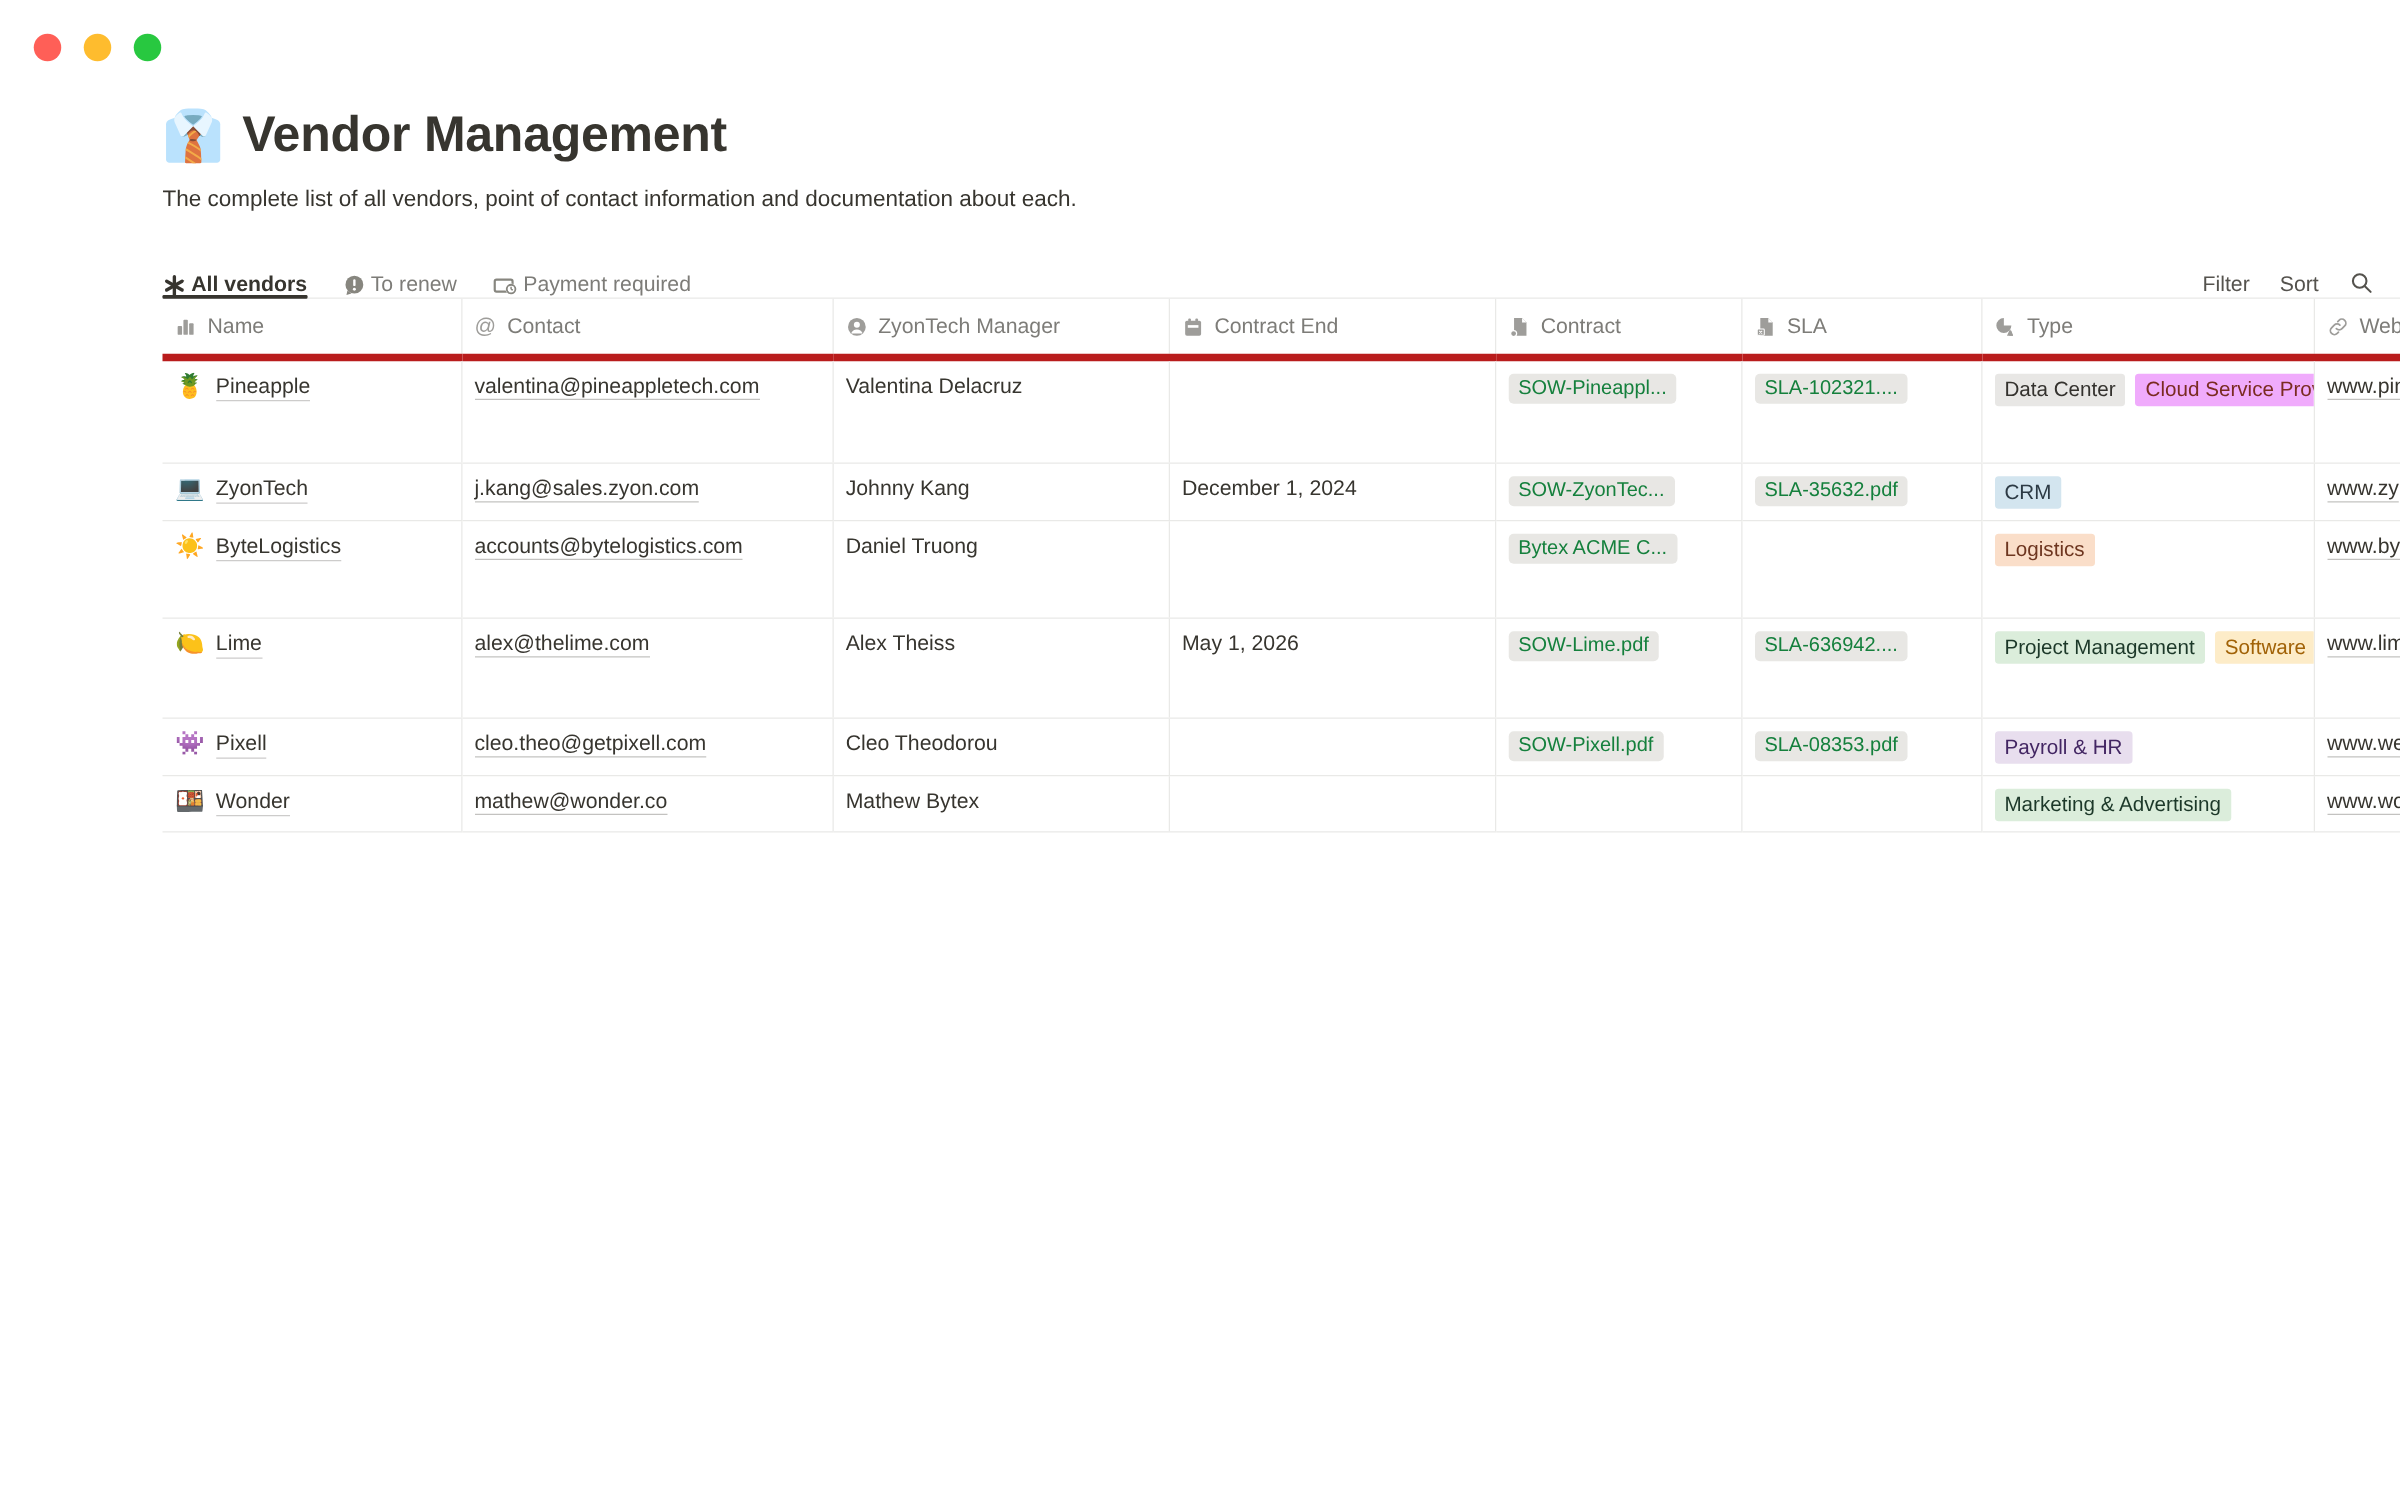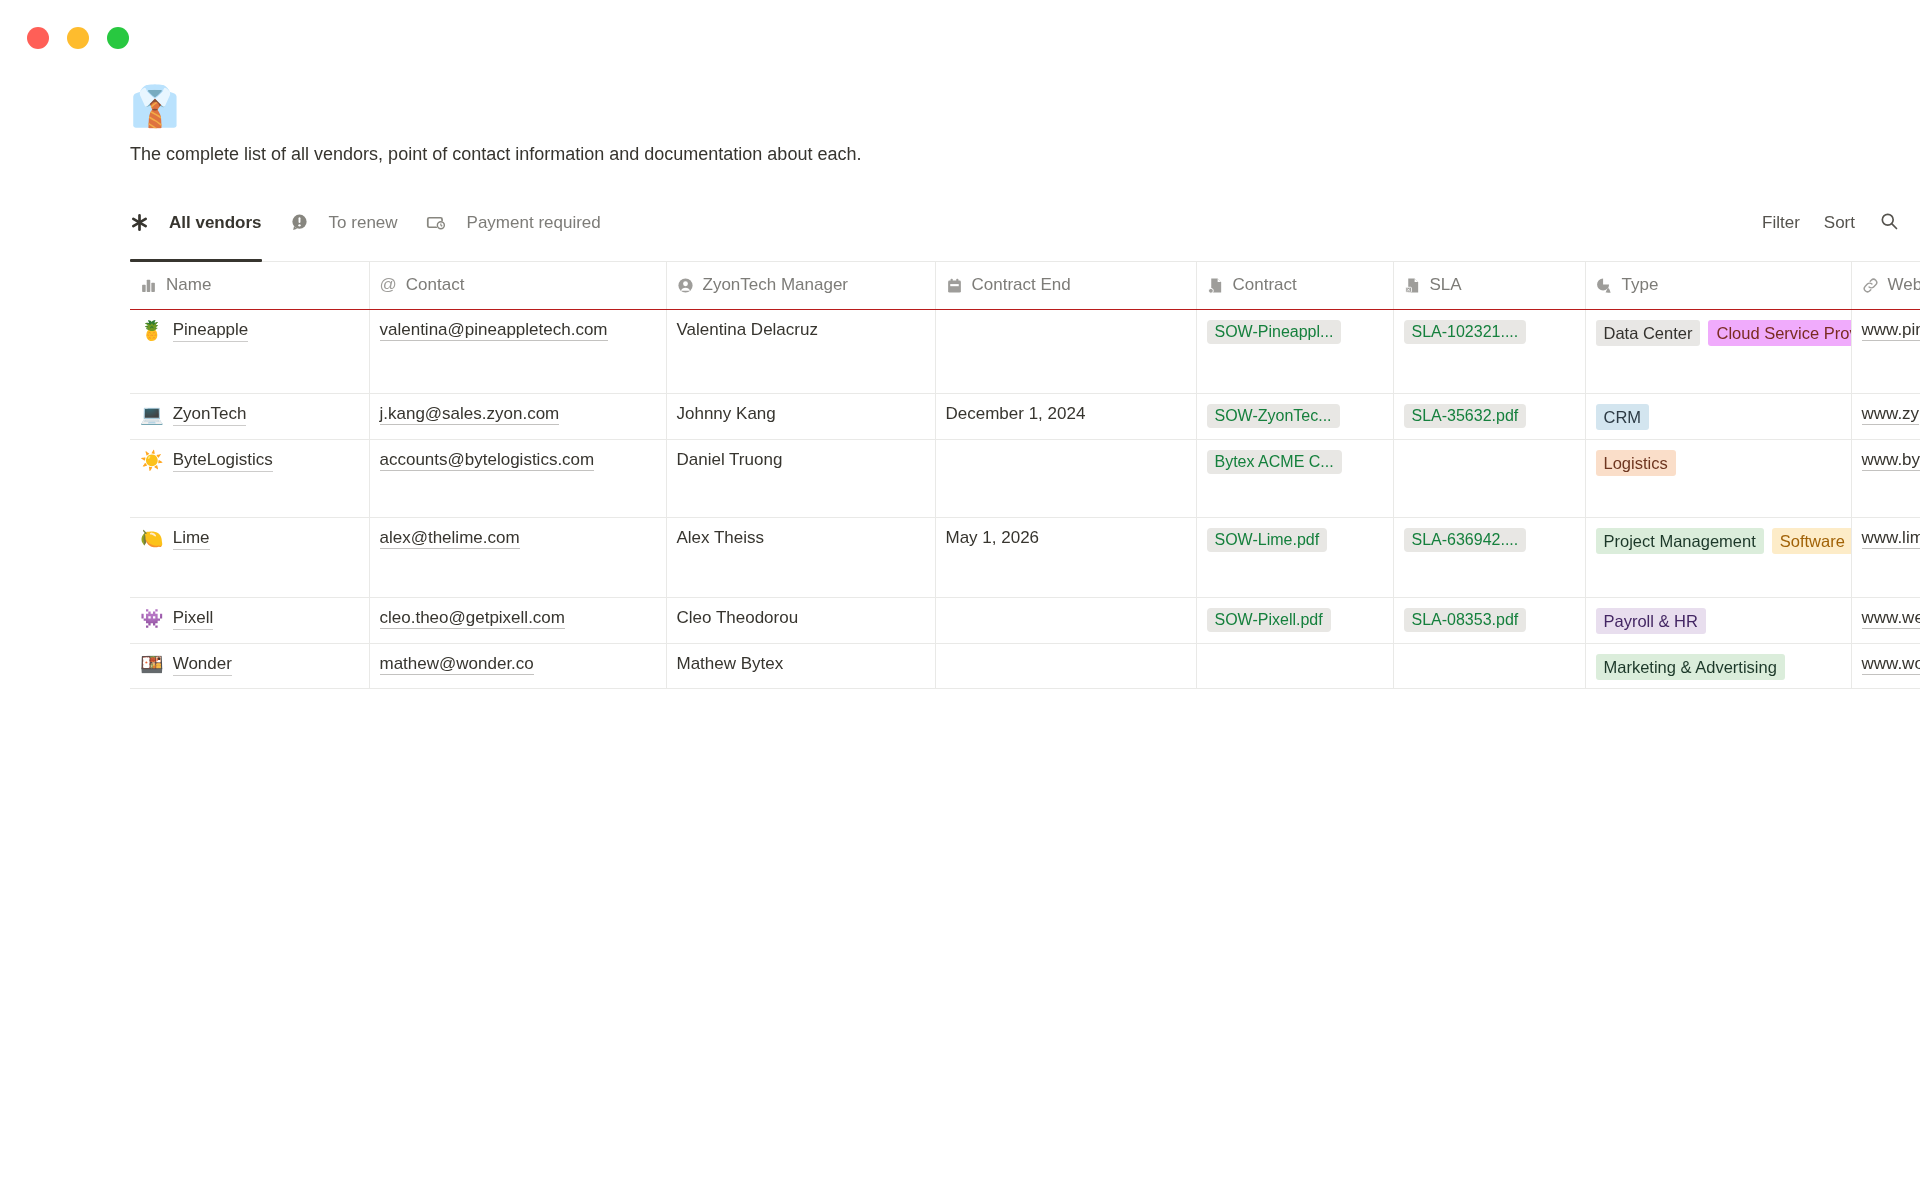--- a/index.html
+++ b/index.html
@@ -13,39 +13,39 @@
   
   .page { position:absolute; top:86px; left:130px; width:2030px; }
   .title-row { display:flex; align-items:center; gap:14px; }
   .title-emoji { font-size:40px; line-height:1; }
   .page-title { font-size:40px; font-weight:700; letter-spacing:-0.2px; color:#37352F; }
   .page-desc { margin-top:18px; font-size:18px; color:#37352F; }
 
   
   .toolbar { position:relative; margin-top:40px; width:2021px; border-bottom:1px solid #E9E9E7; }
   .tabs { display:flex; gap:28px; align-items:center; }
-  .tab { position:relative; display:flex; align-items:flex-start; gap:20px; padding:8px 0 28px 0;
+  .tab { position:relative; display:flex; align-items:flex-end; gap:4px; padding:8px 0 0 0;
          font-size:17px; color:#7D7C78; background:none; border:none; cursor:pointer;
          font-family:inherit; }
   .tab.active { color:#37352F; font-weight:600; }
   .tab.active::after { content:""; position:absolute; left:0; right:0; bottom:-1px;
          height:3px; background:#37352F; border-radius:1px; }
   .tab .ticon { display:inline-flex; }
   .view-controls { position:absolute; right:252px; top:6px; display:flex; align-items:center; gap:24px; }
   .vc-btn { font-size:17px; color:#55534E; background:none; border:none; cursor:pointer; font-family:inherit; }
   .vc-icon-btn { background:none; border:none; cursor:pointer; display:flex; padding:0; }
 
   
   table { table-layout:fixed; width:2021px; border-collapse:collapse; }
   col.c0{width:239px} col.c1{width:297px} col.c2{width:269px} col.c3{width:261px}
   col.c4{width:197px} col.c5{width:192px} col.c6{width:266px} col.c7{width:300px}
   th, td { border-left:1px solid #E9E9E7; overflow:hidden; white-space:nowrap; text-align:left; }
   th:first-child, td:first-child { border-left:none; }
   thead th { height:47px; vertical-align:middle; padding:0 10px; font-weight:400;
-             font-size:17px; color:#7D7C78; border-bottom:1px solid #b91c1c; }
+             font-size:17px; color:#7D7C78; border-bottom:6px solid #b91c1c; }
   .th-inner { display:flex; align-items:center; gap:9px; }
   .hicon { display:inline-flex; flex:0 0 auto; }
   tbody td { vertical-align:top; padding:10px 10px 6px 10px; font-size:17px; color:#37352F;
              border-bottom:1px solid #E9E9E7; }
   .name-wrap { display:flex; align-items:center; gap:9px; }
   .row-emoji { font-size:19px; line-height:1.2; }
   .page-link { font-weight:500; border-bottom:1.5px solid rgba(55,53,47,0.25); padding-bottom:1px; cursor:pointer; }
   .soft-link { border-bottom:1px solid rgba(55,53,47,0.3); padding-bottom:1px; cursor:pointer; }
   .chip { display:inline-block; background:#E8E7E4; color:#15803d; border-radius:4px;
           padding:3px 8px; font-size:16px; max-width:100%; overflow:hidden;
@@ -58,20 +58,21 @@
 
 <div class="traffic">
   <button class="light" style="background:#FF5F57"></button>
   <button class="light" style="background:#FEBC2E"></button>
   <button class="light" style="background:#28C840"></button>
 </div>
 
 <div class="page">
   <div class="title-row">
     <span class="title-emoji">👔</span>
+    <h1 class="page-title">Vendor Management</h1>
   </div>
   <div class="page-desc">The complete list of all vendors, point of contact information and documentation about each.</div>
 
   <div class="toolbar">
     <div class="tabs">
       <button class="tab active">
         <span class="ticon">
           <svg width="19" height="19" viewBox="0 0 24 24">
               <g stroke="#37352F" stroke-width="3.4" stroke-linecap="round">
                 <line x1="12" y1="3" x2="12" y2="21"></line>

